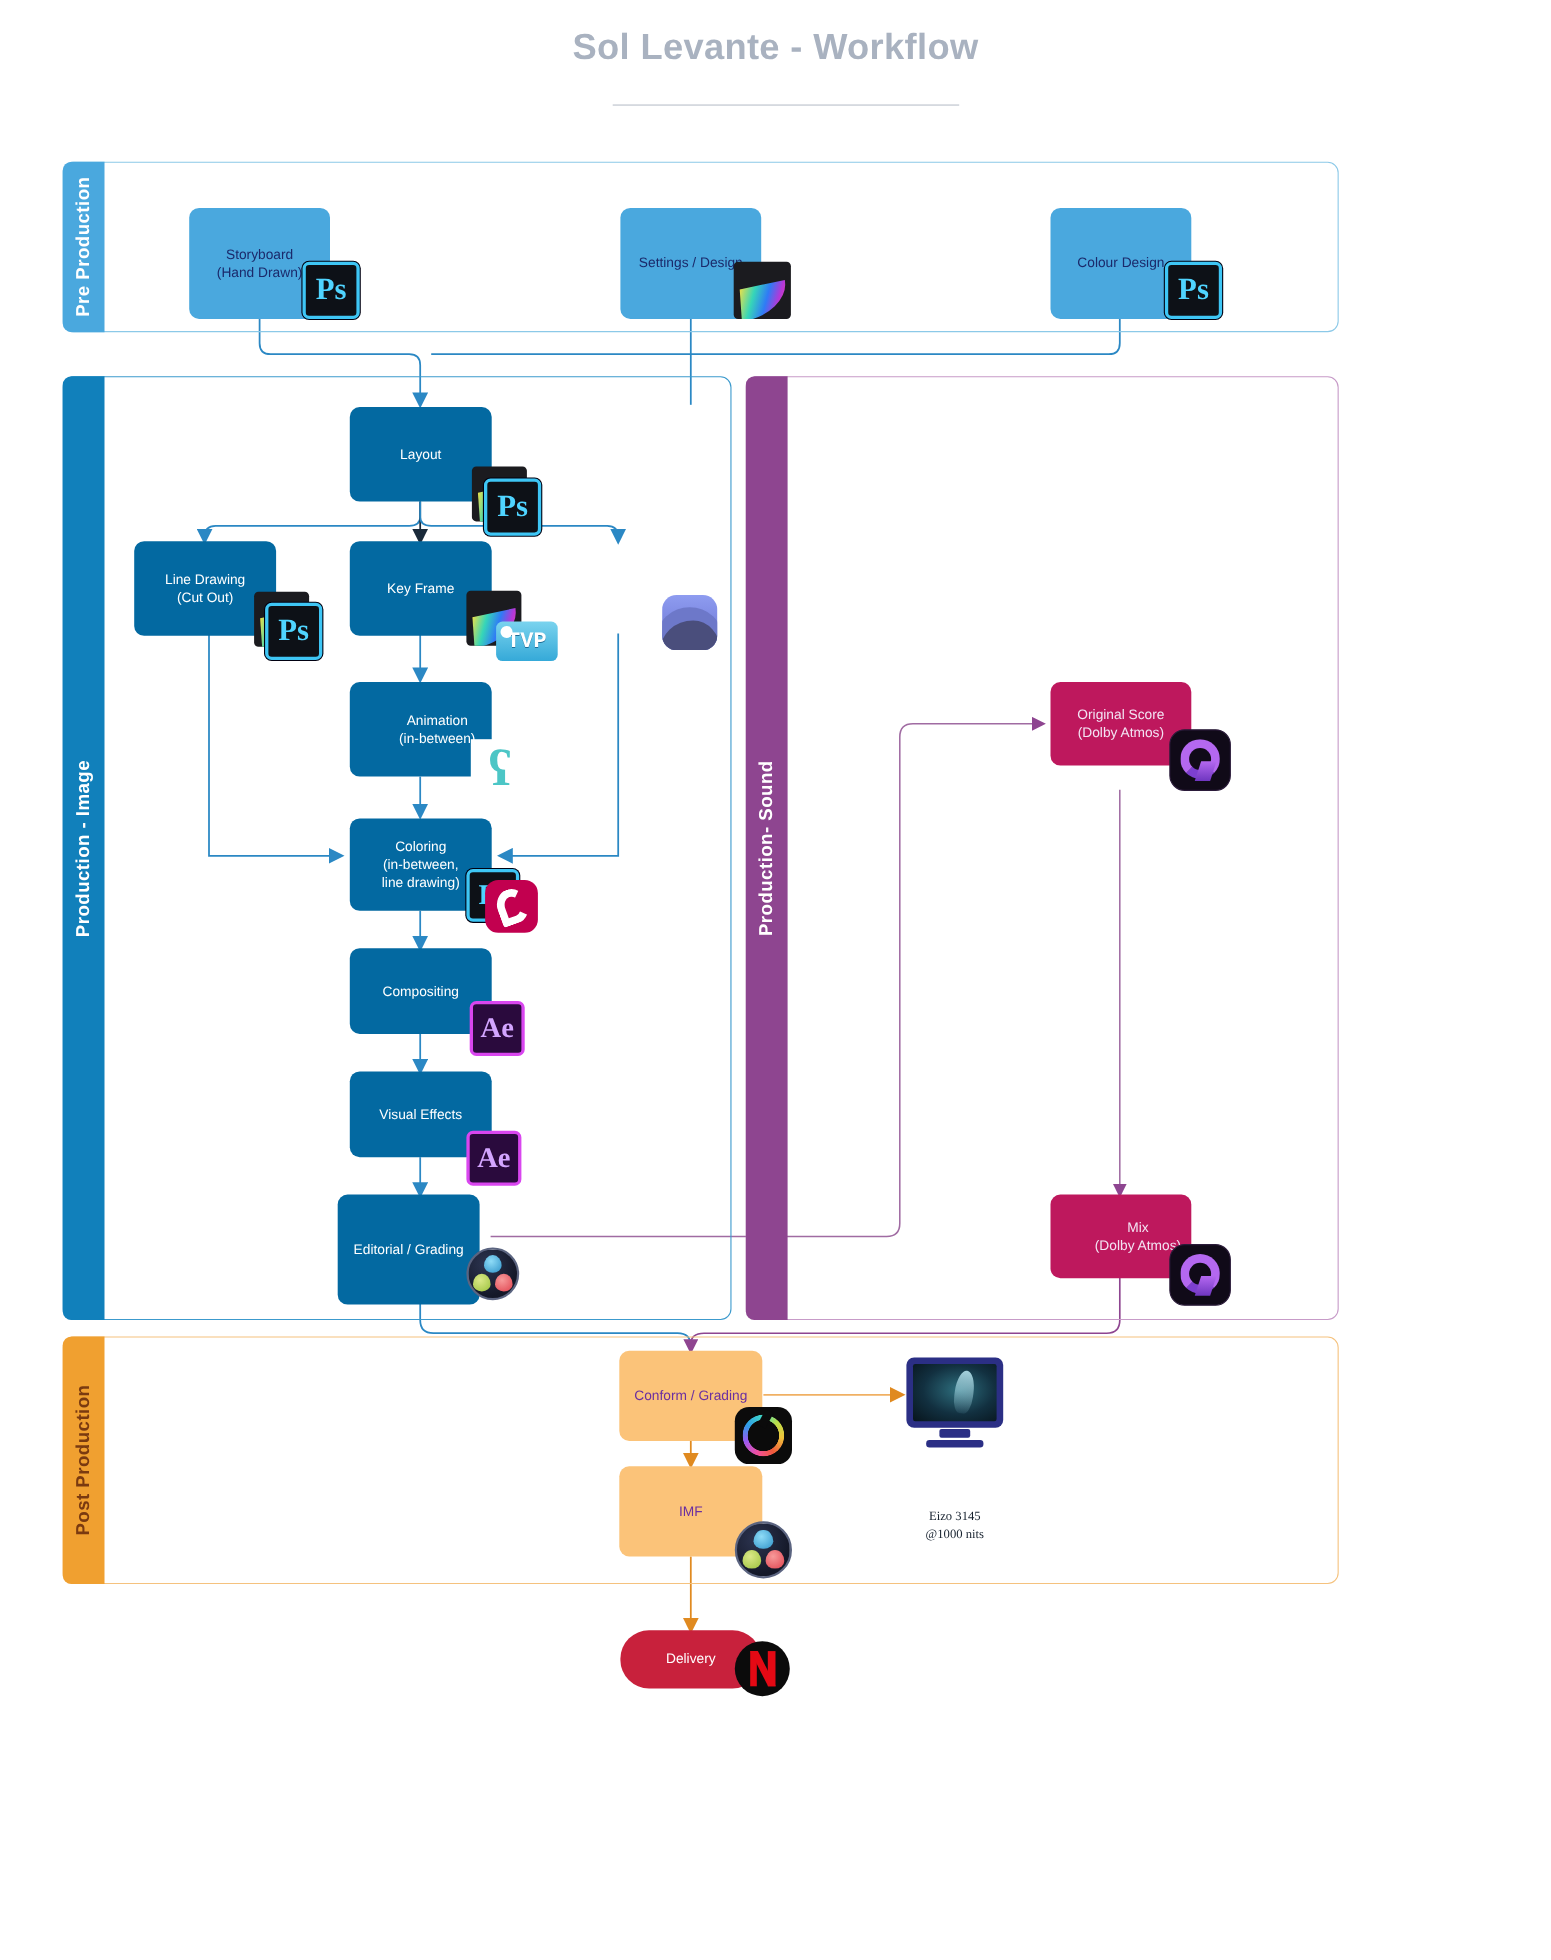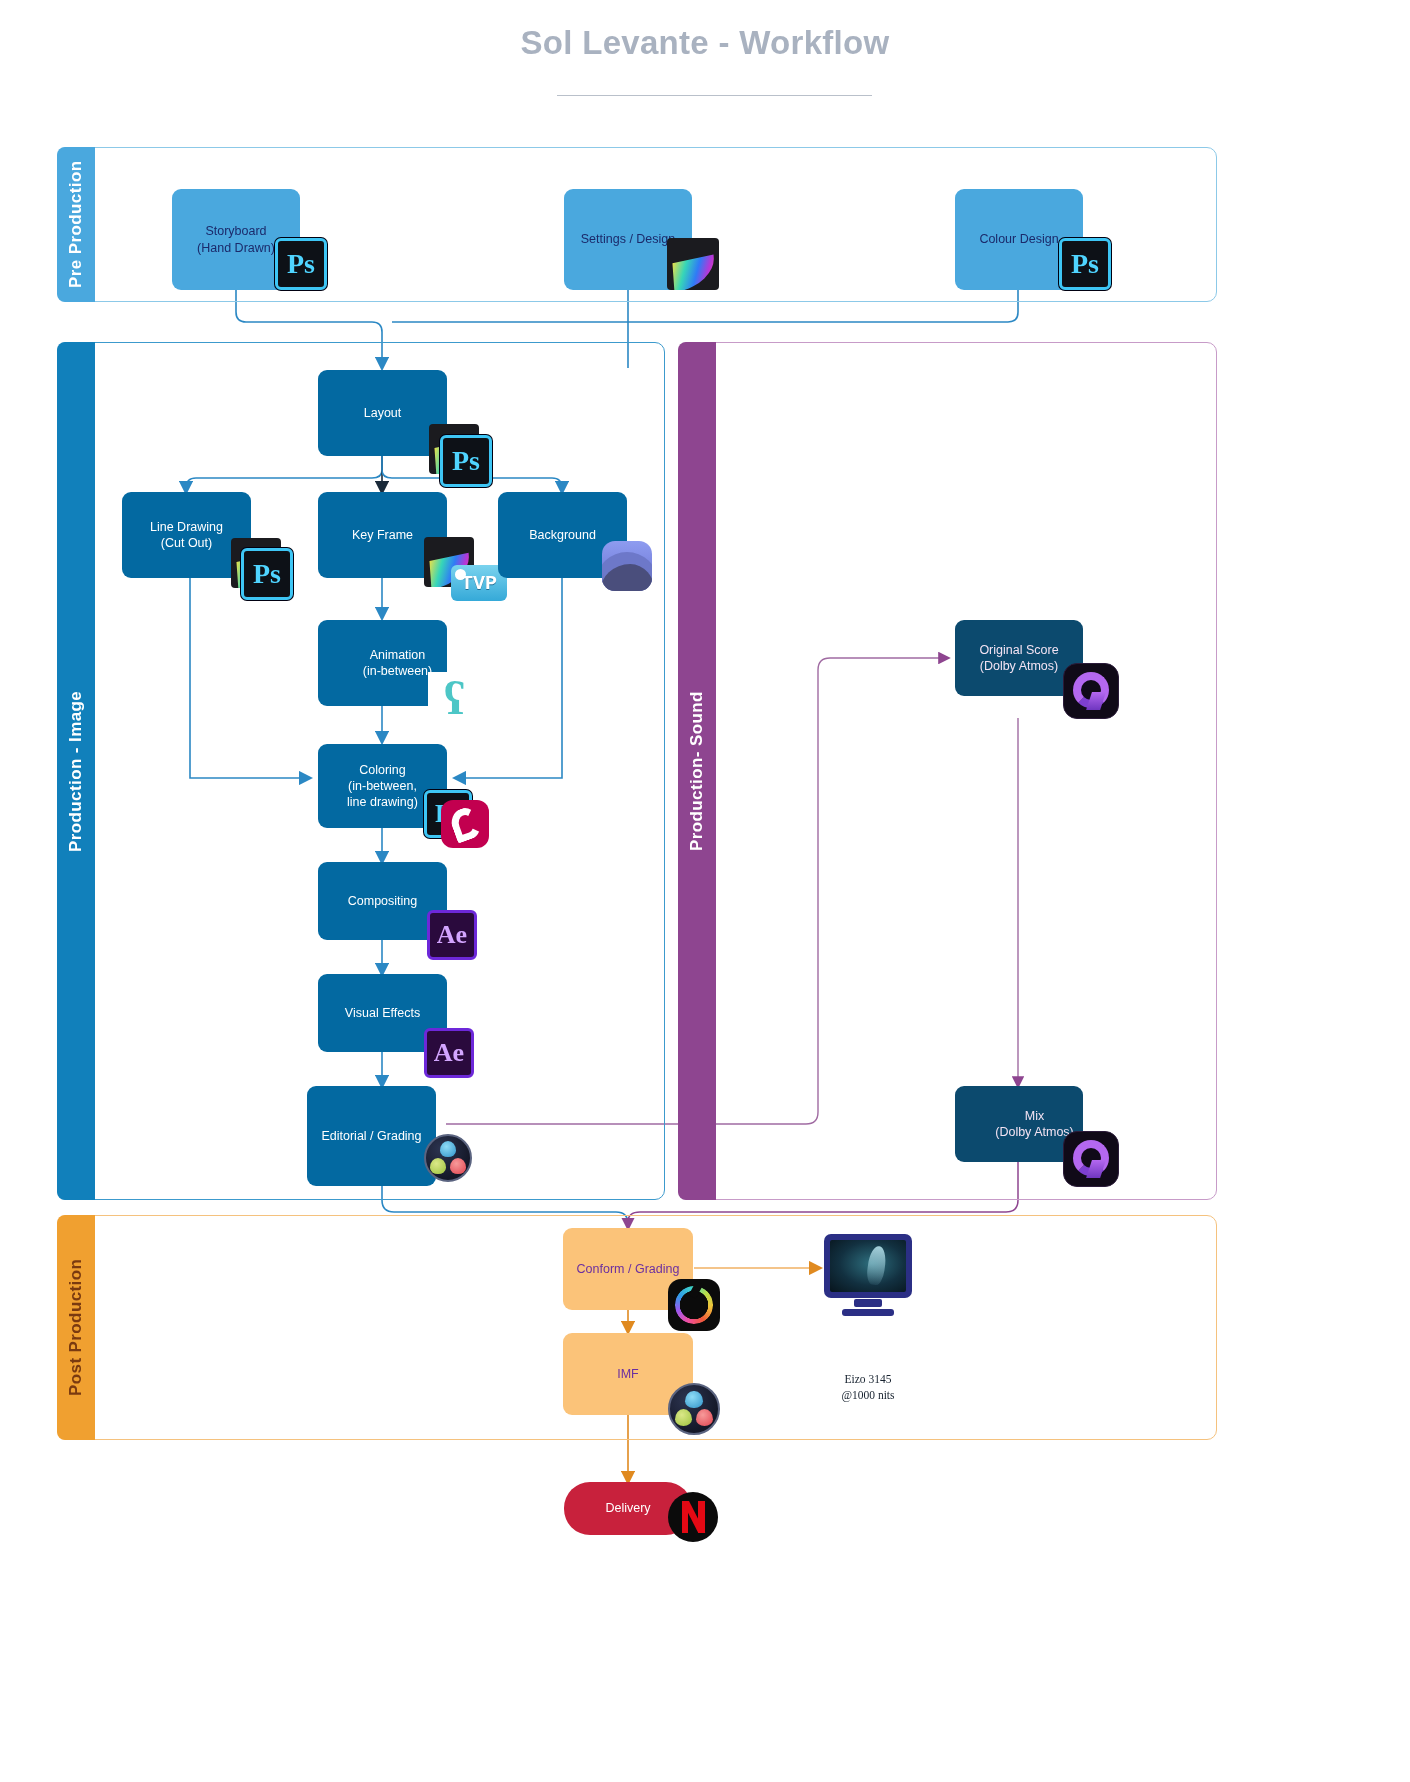--- a/index.html
+++ b/index.html
@@ -36,37 +36,37 @@
 
   
   .node {
     position:absolute; border-radius:9px;
     display:flex; align-items:center; justify-content:center;
     text-align:center; line-height:1.30; padding:4px 6px;
     font-size:12.5px;
   }
   .node.blue-light { background:#4aa8de; color:#1b2a6b; }
   .node.blue-dark  { background:#0369a1; color:#ffffff; }
-  .node.purple     { background:#0c4a6e; color:#f3e3f3; }
+  .node.purple     { background:#be185d; color:#f3e3f3; }
   .node.orange     { background:#fbc379; color:#6b2fa0; }
   .node.red        { background:#c8213c; color:#ffffff; border-radius:26px; }
   .node .lbl { white-space:pre-line; }
 
   
   .ico { position:absolute; }
 
   .ps {
     background:#0d1117; border:3px solid #3ec6f5; border-radius:6px;
     color:#4fd4ff; font-weight:bold; display:flex;
     align-items:center; justify-content:center;
     font-family:"Liberation Serif", serif;
     box-shadow:0 0 0 1px #001;
   }
   .ae {
-    background:#2a0a3d; border:3px solid #6d28d9; border-radius:6px;
+    background:#2a0a3d; border:3px solid #d946ef; border-radius:6px;
     color:#d3a5ff; font-weight:bold; display:flex;
     align-items:center; justify-content:center;
     font-family:"Liberation Serif", serif;
   }
   .procreate {
     background:#1b1b1f; border-radius:4px; overflow:hidden; position:absolute;
   }
   .procreate .swoosh {
     position:absolute; left:12%; top:40%; width:80%; height:55%;
     border-radius:0 0 90% 10%;
@@ -309,23 +309,20 @@
     <span class="lbl">Key Frame</span>
   </div>
   <div class="ico procreate" style="left:424px; top:537px; width:50px; height:50px;">
     <span class="swoosh"></span>
   </div>
   <div class="ico tvp" style="left:451px; top:565px; width:56px; height:36px; font-size:20px;">
     <span>TVP</span>
     <span class="tvp-dot" style="left:4px; top:4px; width:11px; height:11px;"></span>
   </div>
 
-  <div class="node blue-dark" style="left:498px; top:492px; width:129px; height:86px;">
-    <span class="lbl">Background</span>
-  </div>
   <div class="ico krita" style="left:602px; top:541px; width:50px; height:50px;">
     <span class="m1"></span>
       <span class="m2"></span>
   </div>
 
   <div class="node blue-dark" style="left:318px; top:620px; width:129px; height:86px;padding-left:36px;">
     <span class="lbl">Animation
 (in-between)</span>
   </div>
   <div class="ico anim-ico" style="left:428px; top:672px; width:52px; height:52px;">

